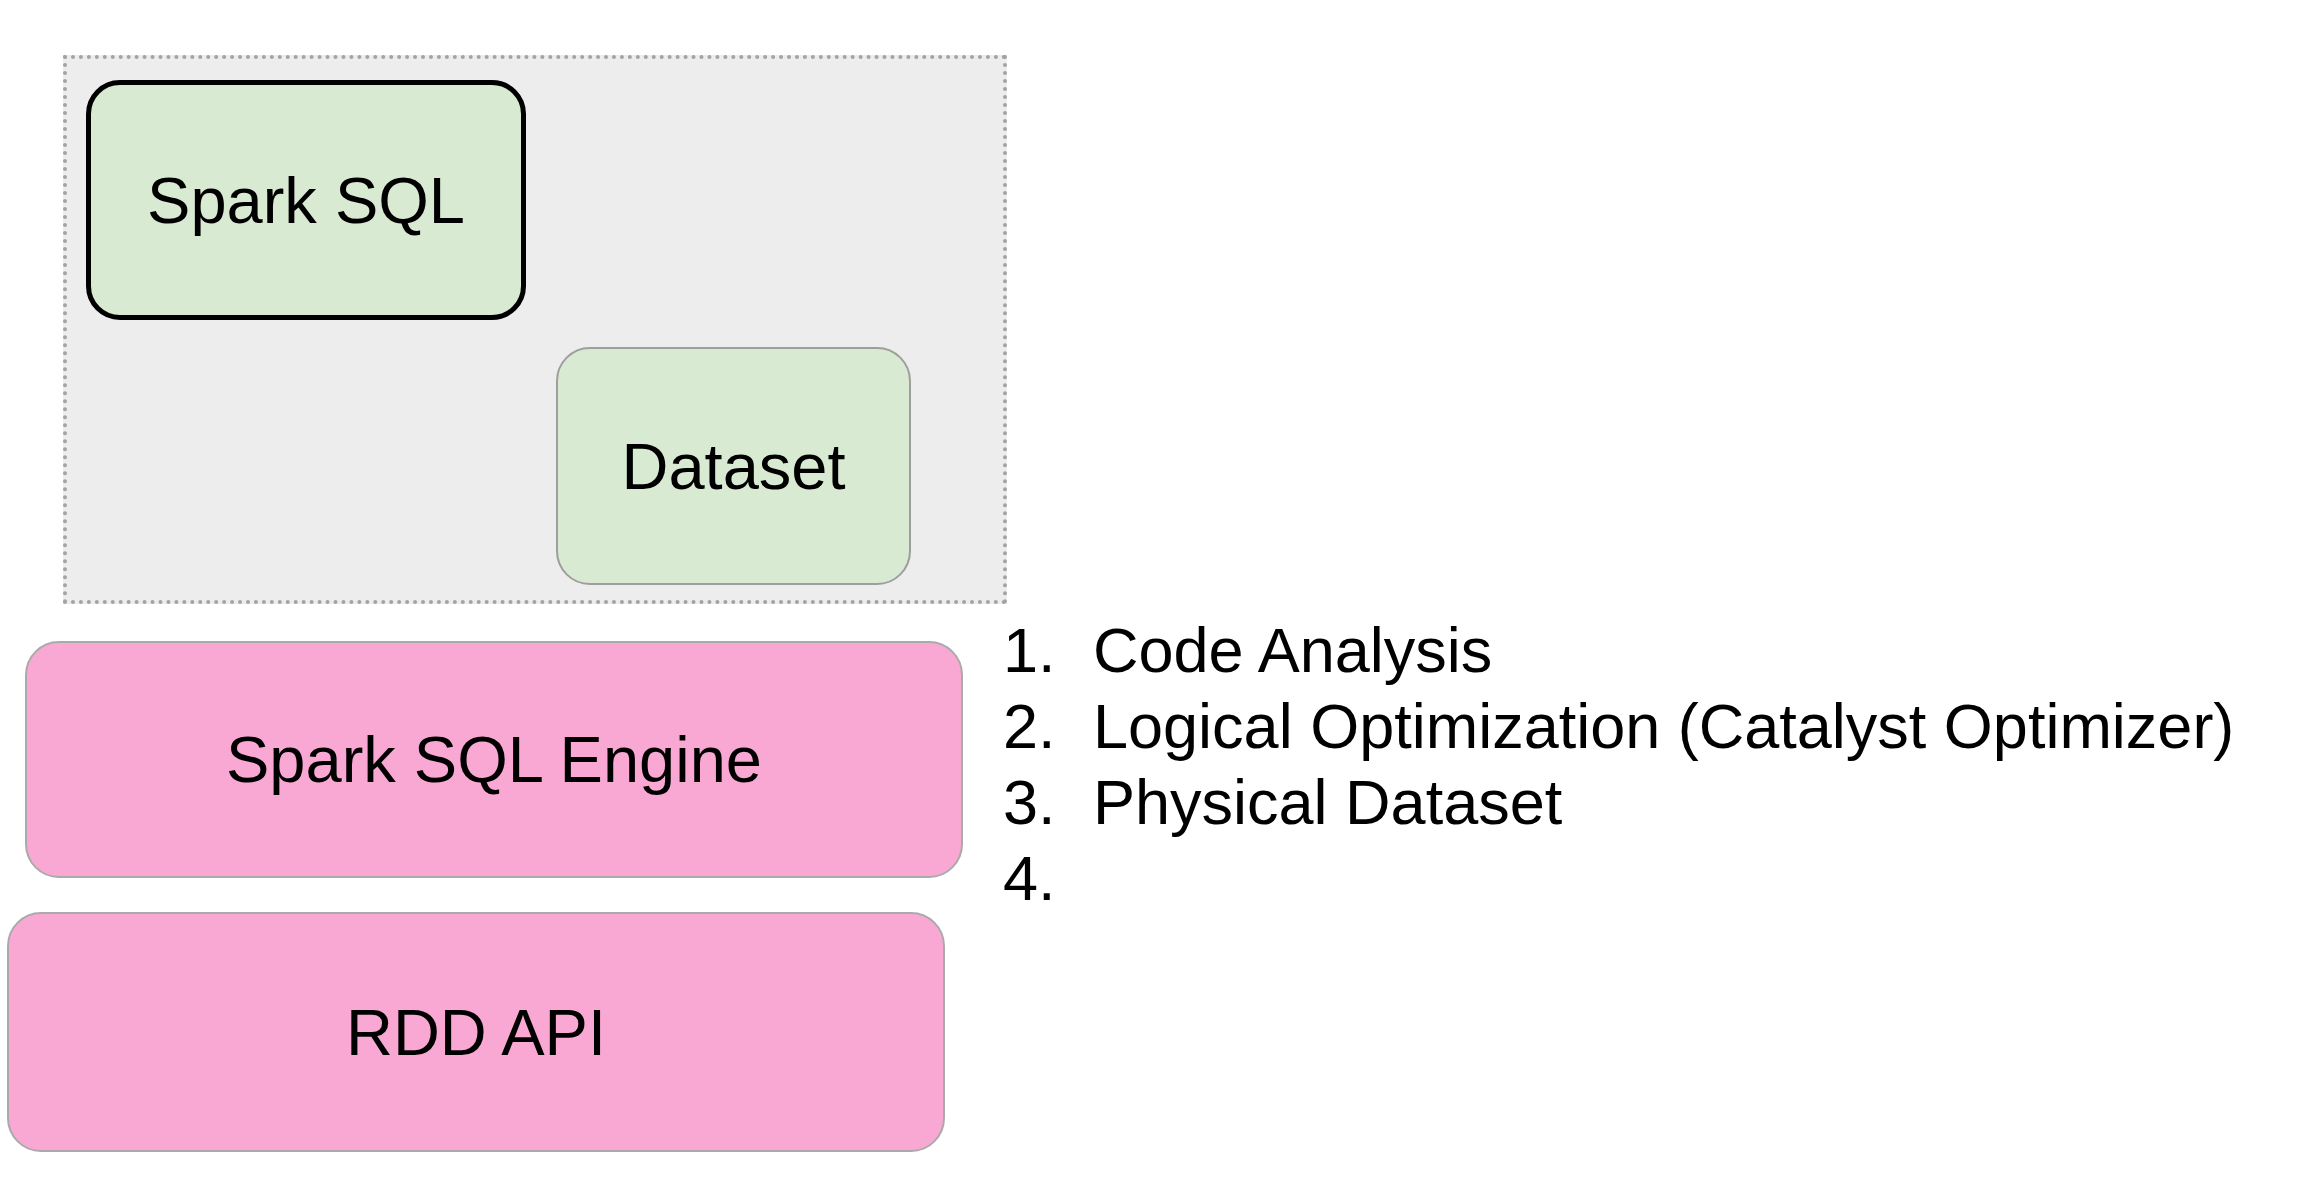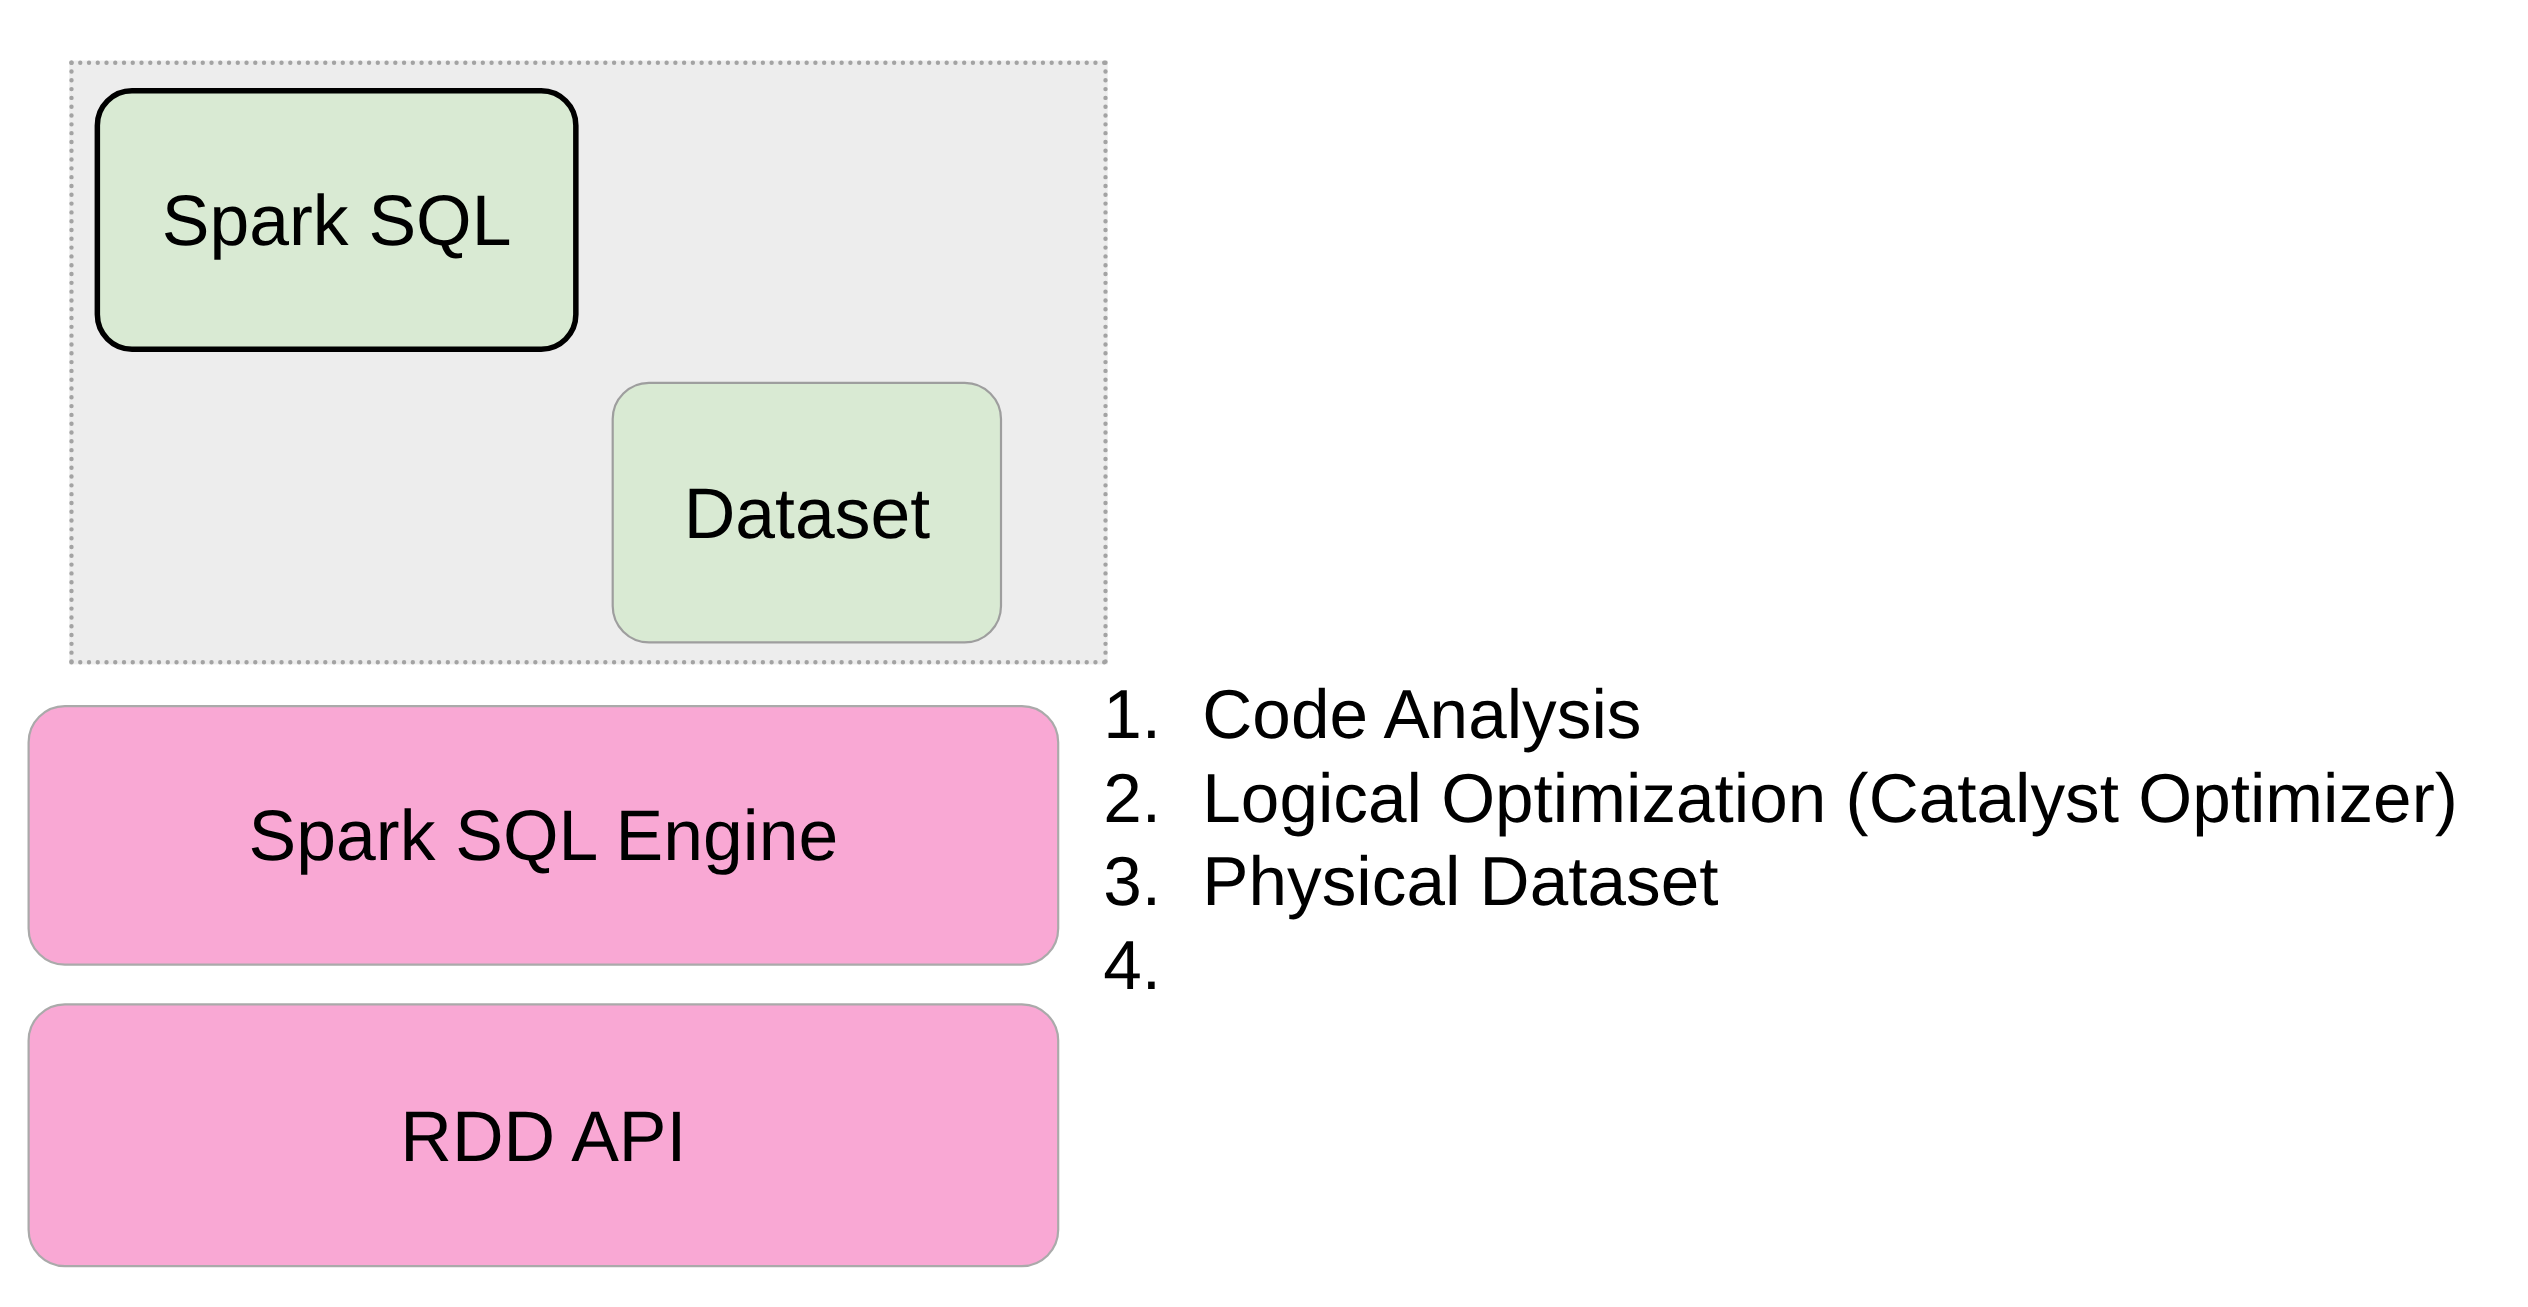--- a/index.html
+++ b/index.html
@@ -54,21 +54,21 @@
     border: 2px solid #aaaaaa;
     border-radius: 34px;
     display: flex;
     align-items: center;
     justify-content: center;
     font-size: 65px;
     line-height: 1;
     color: #000000;
   }
   .box-engine { left: 25px; top: 641px; width: 938px; height: 237px; }
-  .box-rdd    { left: 25px; top: 912px; width: 938px; height: 240px; }
+  .box-rdd    { left: 7px; top: 912px; width: 938px; height: 240px; }
   
   .steps {
     position: absolute;
     left: 1003px;
     top: 612px;
     margin: 0;
     padding: 0;
     list-style: none;
     font-size: 63px;
     line-height: 76px;

